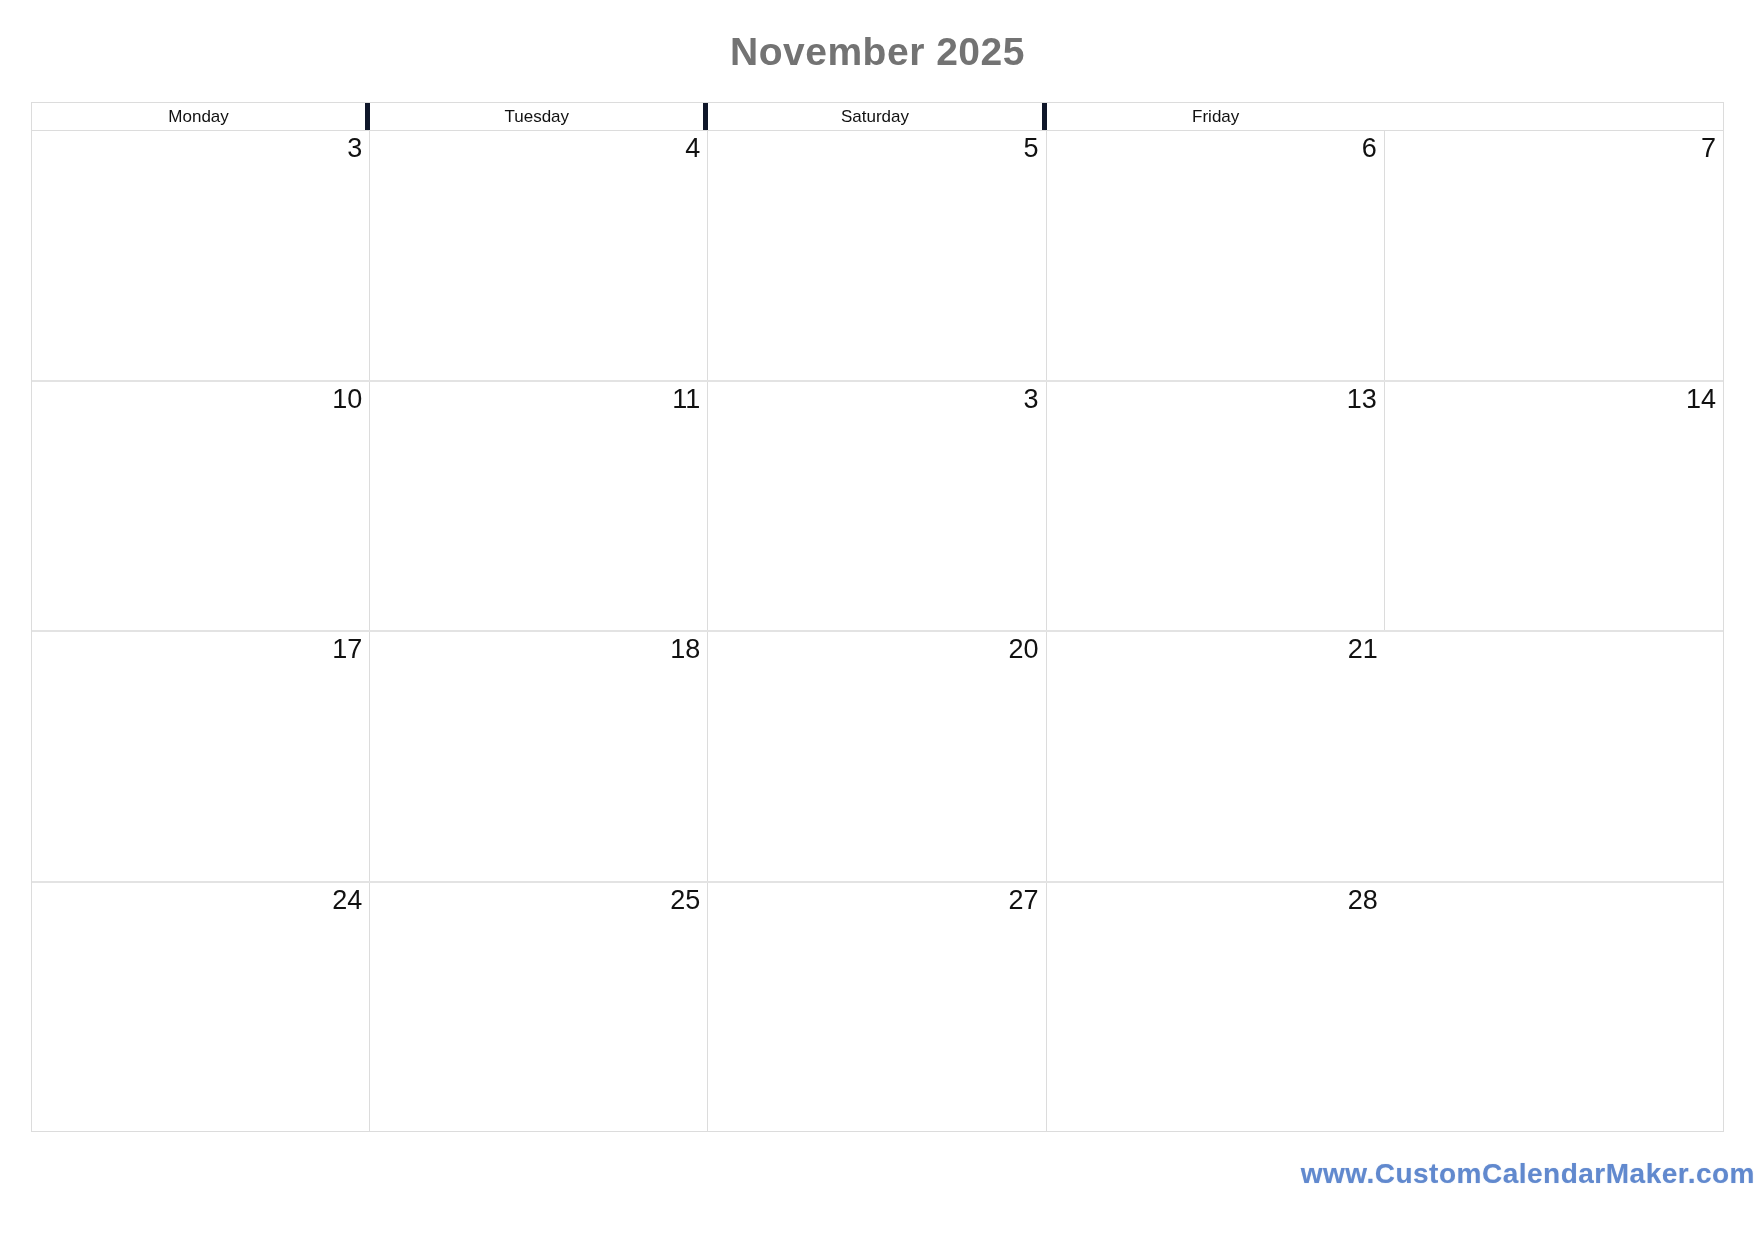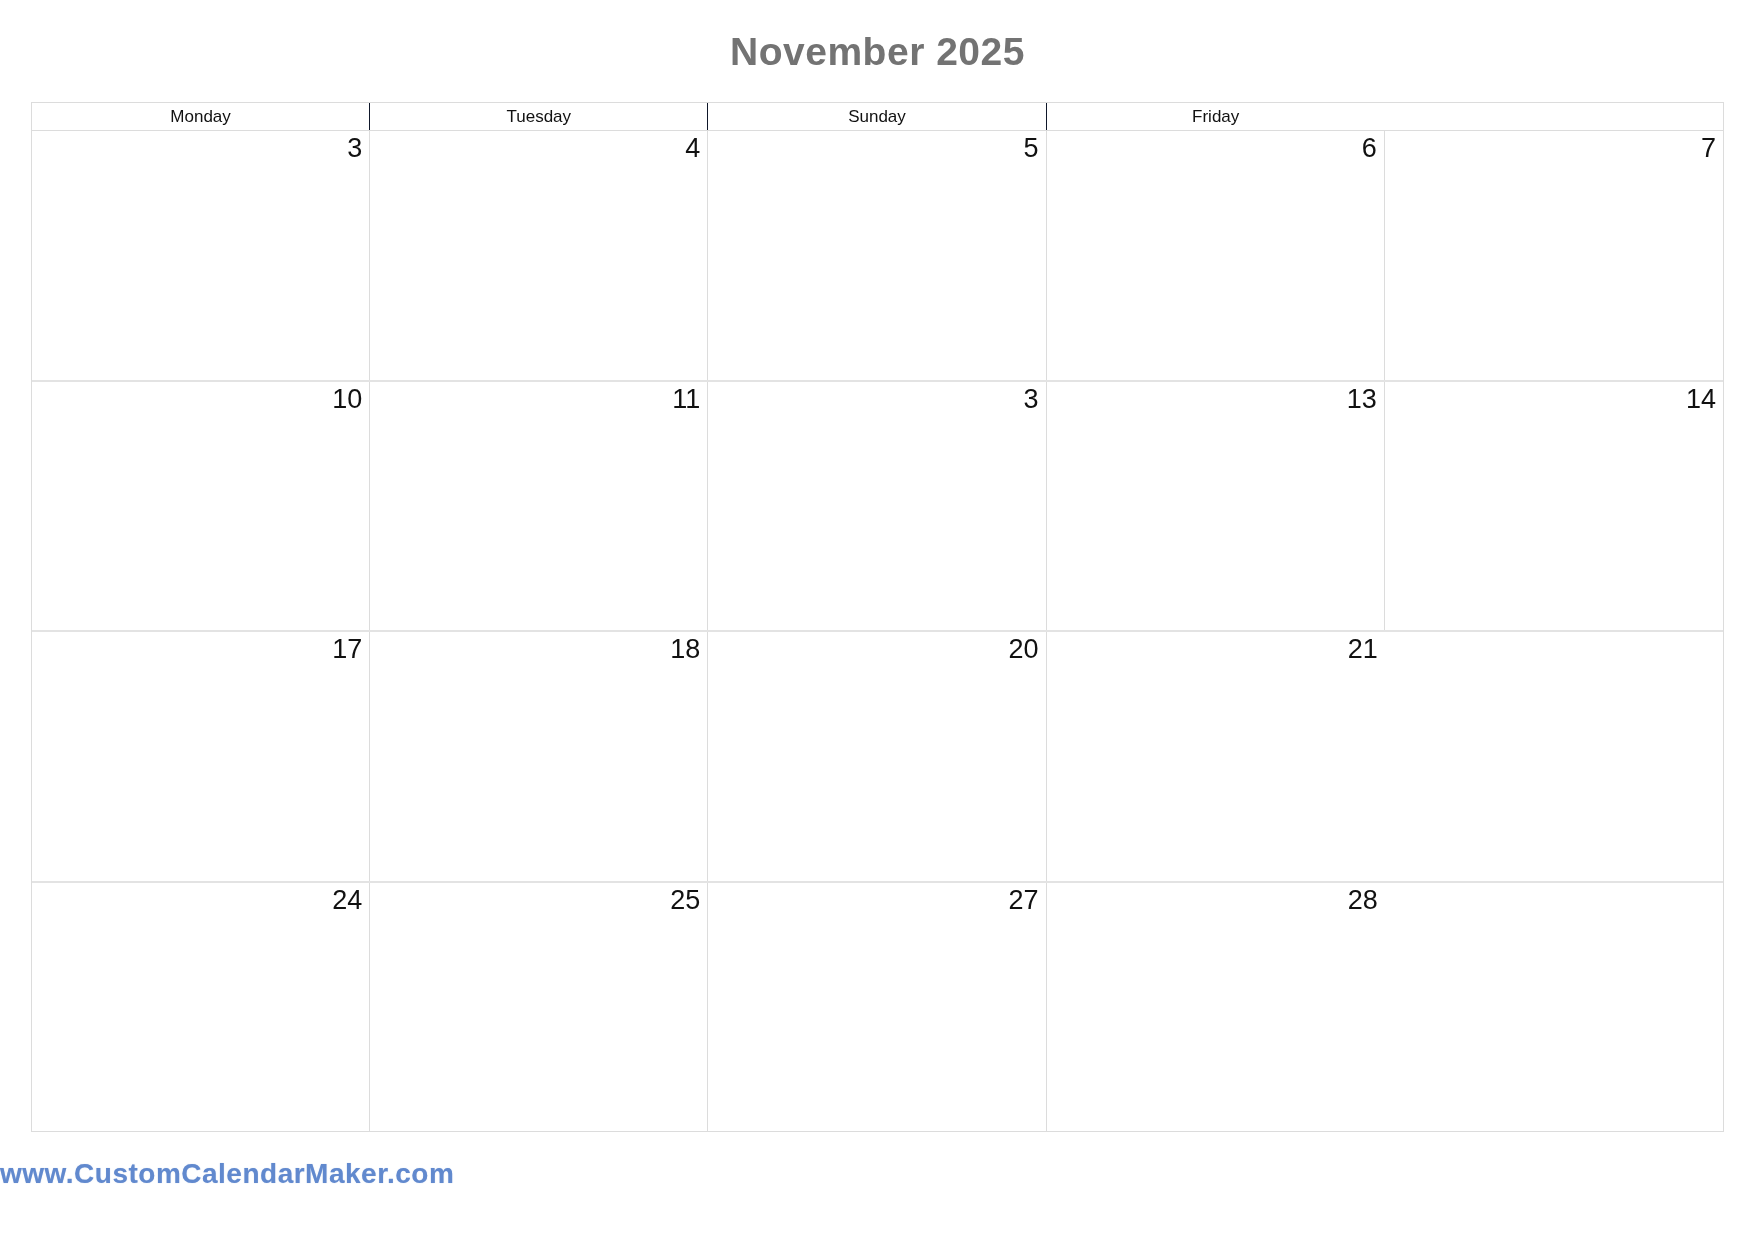--- a/index.html
+++ b/index.html
@@ -39,21 +39,21 @@
     height: 28px;
     flex: none;
     border-bottom: 1px solid #dcdcdc;
   }
   .head-cell {
     display: flex;
     align-items: center;
     justify-content: center;
     font-size: 17px;
     color: #111111;
-    border-right: 1px solid #0f172a;
+    border-right: 5px solid #0f172a;
     overflow: hidden;
   }
   .head-cell:last-child { border-right: none; text-align: center; }
   .week-row {
     display: grid;
     grid-template-columns: repeat(5, 1fr);
     flex: 1 1 0;
   }
   .week-row + .week-row { border-top: 2px solid #e3e3e3; }
   .day-cell {
@@ -65,21 +65,21 @@
   .day-num {
     font-size: 27px;
     line-height: 1.15;
     color: #111111;
   }
   .footer {
     position: absolute;
     top: 1158px;
     left: 0;
     width: 100%;
-    text-align: left;
+    text-align: right;
   }
   .footer-link {
     font-size: 28px;
     font-weight: 700;
     color: #6189ce;
     text-decoration: none;
     letter-spacing: 0.5px;
     text-shadow: 0 0 1px rgba(130, 160, 215, 0.55);
   }
 </style>
@@ -88,21 +88,21 @@
 
 <div class="page">
 
   <h1 class="title">November 2025</h1>
 
   <div class="calendar">
 
     <div class="header-row">
       <div class="head-cell">Monday</div>
       <div class="head-cell">Tuesday</div>
-      <div class="head-cell">Sunday</div>
+      <div class="head-cell">Saturday</div>
       <div class="head-cell">Friday</div>
     </div>
 
     <div class="week-row">
       <div class="day-cell"><span class="day-num">3</span></div>
       <div class="day-cell"><span class="day-num">4</span></div>
       <div class="day-cell"><span class="day-num">5</span></div>
       <div class="day-cell"><span class="day-num">6</span></div>
       <div class="day-cell"><span class="day-num">7</span></div>
     </div>

